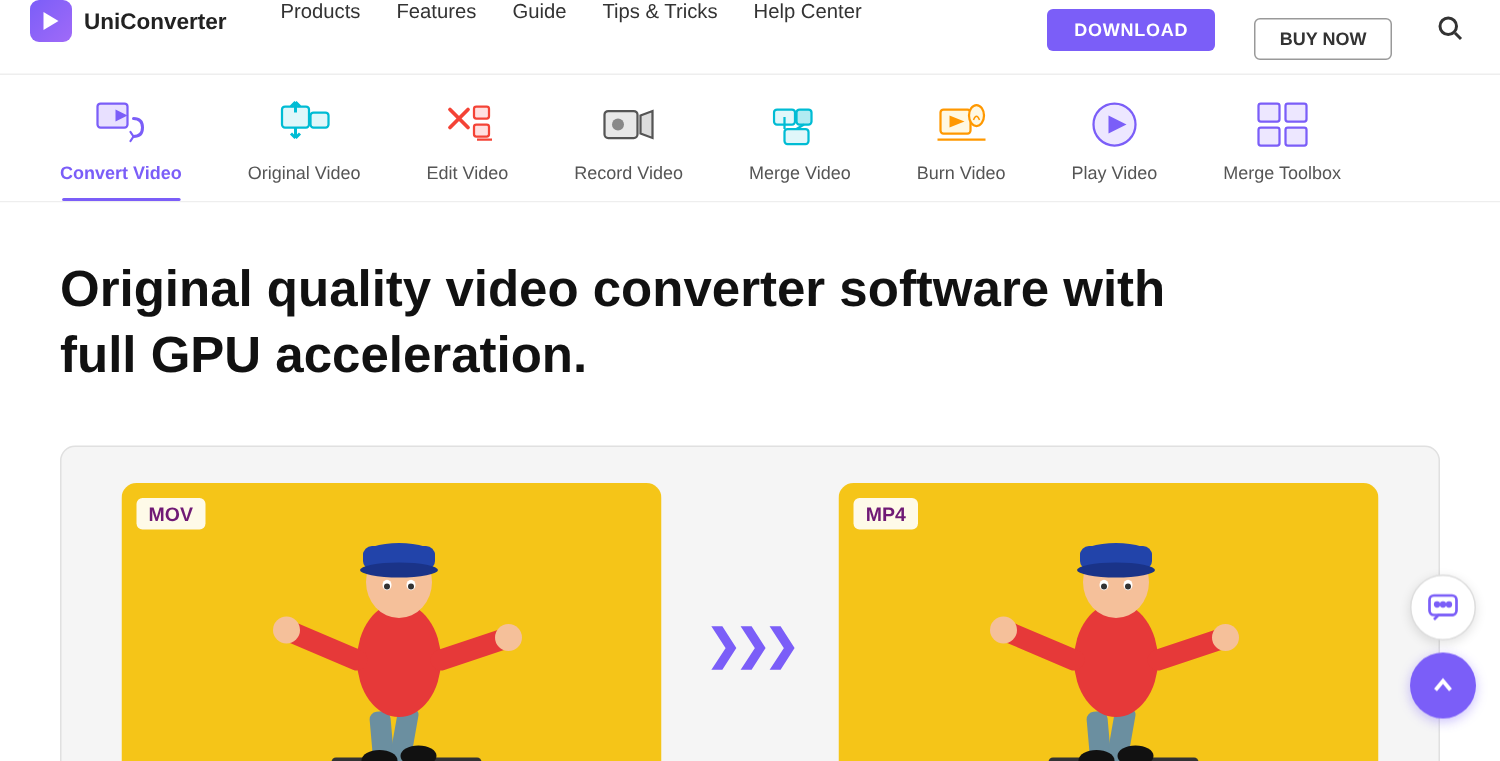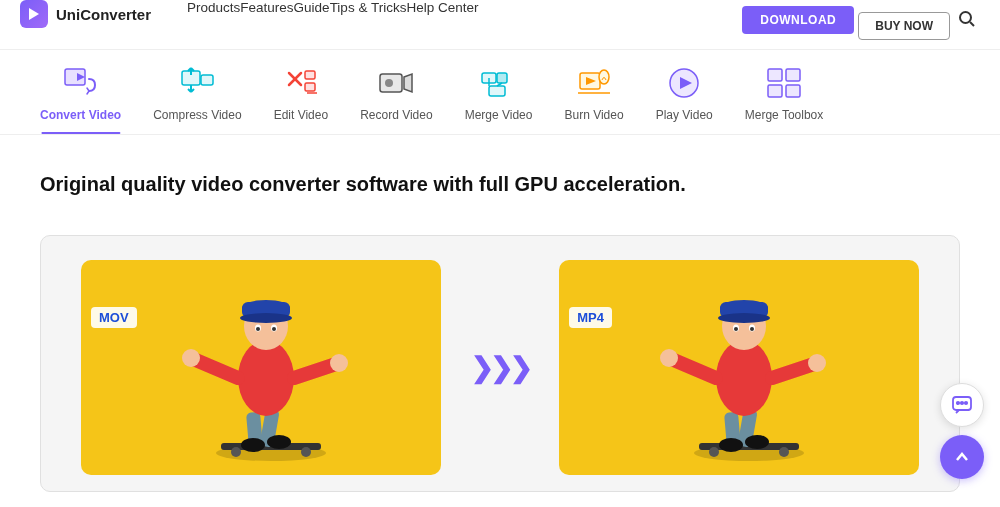--- a/index.html
+++ b/index.html
@@ -8,79 +8,79 @@
     
     .navbar {
       display: flex; align-items: flex-start; height: 50px;
       padding: 0 20px; border-bottom: 1px solid #eee;
       background: #fff; gap: 28px;
     }
     .logo-area { display: flex; align-items: center; gap: 8px; margin-right: 8px; }
     .logo-icon { width: 28px; height: 28px; background: linear-gradient(135deg, #7b5ef8, #a06af8); border-radius: 6px; display: flex; align-items: center; justify-content: center; }
     .logo-icon svg { fill: #fff; }
     .logo-text { font-size: 15px; font-weight: 700; color: #222; }
-    .nav-links { display: flex; align-items: center; flex: 1; }
+    .nav-links { display: flex; align-items: center; gap: 24px; flex: 1; }
     .nav-link { font-size: 13.5px; color: #333; text-decoration: none; cursor: pointer; }
-    .nav-actions { display: flex; align-items: center; gap: 4px; margin-left: auto; }
+    .nav-actions { display: flex; align-items: center; gap: 26px; margin-left: auto; }
     .btn-download {
       background: #7b5ef8; color: #fff; border: none;
       padding: 7px 18px; border-radius: 4px; font-size: 12px;
       font-weight: 700; letter-spacing: 0.5px; cursor: pointer;
     }
     .btn-buynow {
       background: #fff; color: #333; border: 1.5px solid #999;
       padding: 6px 16px; border-radius: 4px; font-size: 12px;
       font-weight: 600; cursor: pointer; margin-top: 12px;
     }
     .search-icon-btn { background: none; border: none; cursor: pointer; padding: 4px; }
 
     
     .toolbar {
-      display: flex; align-items: center; gap: 0;
+      display: flex; align-items: center; gap: 12px;
       padding: 14px 24px 0; border-bottom: 1px solid #eee;
       background: #fff;
     }
     .toolbar-item {
       display: flex; flex-direction: column; align-items: center;
       gap: 6px; padding: 0 16px 12px; cursor: pointer;
       position: relative; min-width: 80px;
     }
     .toolbar-item.active .toolbar-label { color: #7b5ef8; font-weight: 600; }
     .toolbar-item.active::after {
       content: ''; position: absolute; bottom: 0; left: 50%;
       transform: translateX(-50%); width: 70%; height: 2px;
       background: #7b5ef8; border-radius: 1px;
     }
     .toolbar-label { font-size: 12px; color: #555; white-space: nowrap; }
     .toolbar-icon-wrap { width: 38px; height: 38px; display: flex; align-items: center; justify-content: center; }
 
     
     .hero { padding: 36px 40px 20px; background: #fff; }
-    .hero-title { font-size: 20px; font-weight: 700; color: #111; line-height: 1.3; max-width: 780px; }
+    .hero-title { font-size: 34px; font-weight: 700; color: #111; line-height: 1.3; max-width: 780px; }
 
     
     .demo-container {
       margin: 18px 40px; background: #f5f5f5;
       border: 1px solid #e0e0e0; border-radius: 10px;
       padding: 24px 40px 16px;
       display: flex; flex-direction: column; align-items: center;
     }
     .demo-videos { display: flex; align-items: center; gap: 30px; width: 100%; justify-content: center; }
     .video-card { position: relative; width: 370px; height: 215px; border-radius: 10px; overflow: hidden; }
     .video-bg {
       width: 100%; height: 100%;
       background: #f5c518;
       display: flex; align-items: center; justify-content: center;
       position: relative;
     }
     
     .format-badge {
       position: absolute; top: 10px; left: 10px;
       background: rgba(255,255,255,0.9); border-radius: 4px;
-      padding: 3px 8px; font-size: 13px; font-weight: 700; color: #1d4ed8; margin-top: 37px;
+      padding: 3px 8px; font-size: 13px; font-weight: 700; color: #701a75;
     }
     .arrow-area { display: flex; align-items: center; justify-content: center; width: 60px; }
     .arrows { font-size: 28px; color: #7b5ef8; letter-spacing: -4px; font-weight: 700; }
 
     
     .floating-btn {
       position: fixed; right: 16px; bottom: 80px;
       width: 44px; height: 44px; border-radius: 50%;
       background: #fff; border: 1.5px solid #ddd;
       display: flex; align-items: center; justify-content: center;
@@ -147,21 +147,21 @@
         <rect x="3" y="6" width="18" height="14" rx="2" fill="#e0f7fa" stroke="#00bcd4" stroke-width="1.5"></rect>
         <line x1="12" y1="3" x2="12" y2="10" stroke="#00bcd4" stroke-width="2"></line>
         <line x1="9" y1="6" x2="12" y2="3" stroke="#00bcd4" stroke-width="2"></line>
         <line x1="15" y1="6" x2="12" y2="3" stroke="#00bcd4" stroke-width="2"></line>
         <line x1="12" y1="20" x2="12" y2="27" stroke="#00bcd4" stroke-width="2"></line>
         <line x1="9" y1="24" x2="12" y2="27" stroke="#00bcd4" stroke-width="2"></line>
         <line x1="15" y1="24" x2="12" y2="27" stroke="#00bcd4" stroke-width="2"></line>
         <rect x="22" y="10" width="12" height="10" rx="2" fill="#e0f7fa" stroke="#00bcd4" stroke-width="1.5"></rect>
       </svg>
     </div>
-    <span class="toolbar-label">Compress Video</span>
+    <span class="toolbar-label">Original Video</span>
   </div>
 
   <div class="toolbar-item">
     <div class="toolbar-icon-wrap">
       <svg width="36" height="36" viewBox="0 0 36 36">
         <line x1="6" y1="8" x2="18" y2="20" stroke="#f44336" stroke-width="2.5" stroke-linecap="round"></line>
         <line x1="18" y1="8" x2="6" y2="20" stroke="#f44336" stroke-width="2.5" stroke-linecap="round"></line>
         <rect x="22" y="6" width="10" height="8" rx="1.5" fill="#ffe0e0" stroke="#f44336" stroke-width="1.5"></rect>
         <rect x="22" y="18" width="10" height="8" rx="1.5" fill="#ffe0e0" stroke="#f44336" stroke-width="1.5"></rect>
         <line x1="24" y1="28" x2="34" y2="28" stroke="#f44336" stroke-width="1.5"></line>

